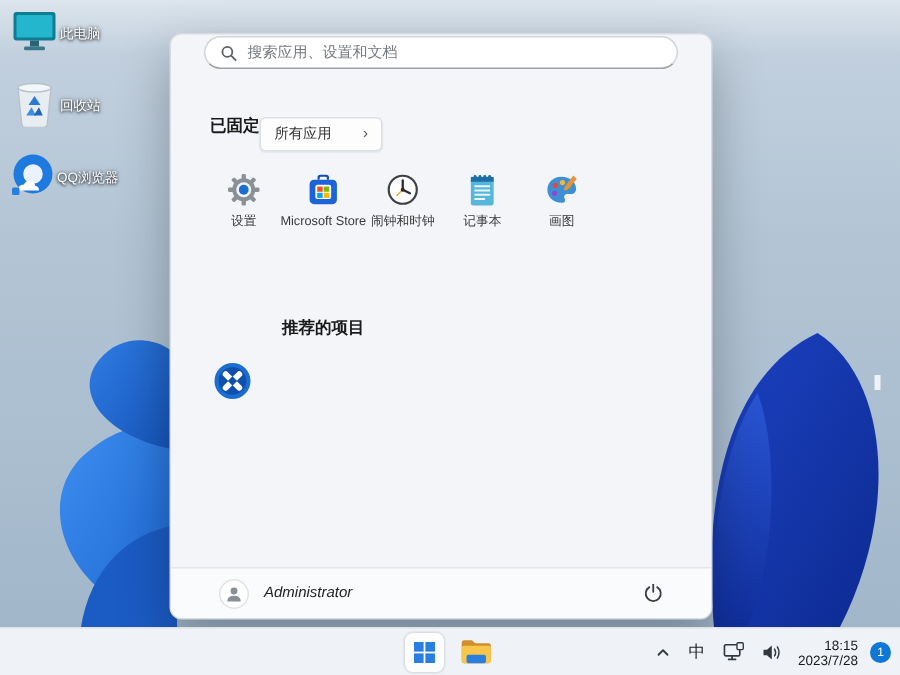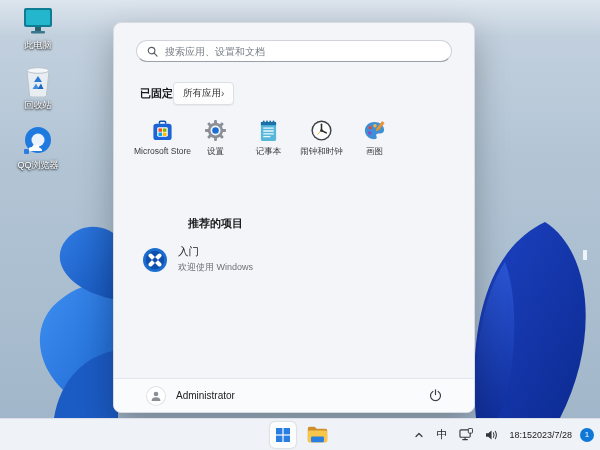--- a/index.html
+++ b/index.html
@@ -6,83 +6,84 @@
   html,body { width:600px; height:450px; overflow:hidden; }
   body {
     font-family:"Liberation Sans","DejaVu Sans",sans-serif;
     position:relative;
     background:linear-gradient(180deg,#dde5ed 0%,#c2d0de 8%,#b3c5d5 35%,#a9bdcf 70%,#9fb4c8 100%);
   }
   
   .bloom { position:absolute; inset:0; width:600px; height:418px; }
   
   .desk-col { position:absolute; left:6px; top:4px; width:64px; display:flex; flex-direction:column; gap:14px; }
-  .desk-icon { width:64px; display:flex; flex-direction:column; align-items:center; cursor:default; }
+  .desk-icon { width:64px; display:flex; flex-direction:row; align-items:center; cursor:default; }
   .desk-icon .ic { width:34px; height:34px; display:flex; align-items:center; justify-content:center; }
   .desk-icon .lbl {
     margin-top:2px; font-size:9px; color:#fff; text-align:center; line-height:10px;
     text-shadow:0 1px 2px rgba(0,0,0,.85), 0 0 3px rgba(0,0,0,.55); white-space:nowrap;
   }
   
   .start-menu {
     position:absolute; left:113px; top:22px; width:362px; height:391px;
     background:#f3f5f9; border:1px solid #d8dce2; border-radius:8px;
     box-shadow:0 14px 34px rgba(0,0,0,.28); overflow:hidden;
   }
-  .search-wrap { padding:17px 22px 0 22px; }
+  .search-wrap { padding:1px 22px 0 22px; }
   .search-box {
     width:100%; height:22px; background:#fff; border:1px solid #d0d4da; border-bottom-color:#9aa0a8;
     border-radius:12px; display:flex; align-items:center; padding:0 10px; gap:7px;
   }
   .search-box input {
     border:none; outline:none; flex:1; font-size:10px; color:#333; background:transparent;
     font-family:"Liberation Sans","DejaVu Sans",sans-serif;
   }
   .search-box input::placeholder { color:#767b82; }
   .section-head { display:flex; align-items:center; justify-content:flex-start; padding:20px 22px 8px 26px; }
   .section-title { font-size:11px; font-weight:bold; color:#1a1a1a; }
   .all-apps-btn {
-    display:flex; align-items:center; gap:0; background:#fdfdfd; border:1px solid #dcdfe4;
+    display:flex; align-items:center; gap:21px; background:#fdfdfd; border:1px solid #dcdfe4;
     border-radius:4px; padding:4px 9px; font-size:9.5px; color:#333; cursor:pointer;
     box-shadow:0 1px 1px rgba(0,0,0,.05);
+    margin-top:12px;
   }
   .all-apps-btn .chev { font-size:10px; color:#555; line-height:8px; }
   .app-grid { display:flex; flex-wrap:wrap; padding:2px 22px 0 22px; }
   .app-tile { width:53px; height:52px; display:flex; flex-direction:column; align-items:center; cursor:pointer; border-radius:4px; }
   .app-tile .aic { width:24px; height:24px; display:flex; align-items:center; justify-content:center; margin-top:3px; }
   .app-tile .albl { margin-top:4px; font-size:8.5px; color:#3a3a3a; white-space:nowrap; }
   .rec-head { padding:46px 22px 10px 26px;margin-left:48px; }
   .rec-item { display:flex; align-items:center; gap:10px; margin:0 22px; padding:4px 6px; border-radius:4px; cursor:pointer; width:200px; }
   .rec-texts { display:flex; flex-direction:column; gap:2px; }
   .rec-title { font-size:10.5px; color:#1a1a1a; }
   .rec-sub { font-size:9px; color:#6d7278; }
   .menu-footer {
     position:absolute; left:0; right:0; bottom:0; height:34px;
     background:#fafbfd; border-top:1px solid #e3e6ea; display:flex; align-items:center; padding:0 26px;
   }
   .user-chip { display:flex; align-items:center; gap:10px; cursor:pointer; padding:3px 6px; border-radius:4px; }
   .avatar-circle { width:20px; height:20px; border-radius:50%; background:#fff; display:flex; align-items:center; justify-content:center; box-shadow:0 0 0 1px #e2e2e2 inset; }
-  .user-name { font-size:10px; color:#222; }
+  .user-name { font-size:10px; color:#222;font-style:italic; }
   .power-btn { margin-left:auto; width:26px; height:26px; display:flex; align-items:center; justify-content:center; border-radius:4px; cursor:pointer; }
   
   .taskbar {
     position:absolute; left:0; right:0; bottom:0; height:32px;
     background:#eff3f8; border-top:1px solid #dde1e7;
     display:flex; align-items:center;
   }
   .tb-center { position:absolute; left:50%; transform:translateX(-50%); display:flex; align-items:center; gap:8px; }
   .start-btn {
     width:26px; height:26px; background:#fdfdfd; border-radius:5px; box-shadow:0 0 2px rgba(0,0,0,.25);
     display:flex; align-items:center; justify-content:center; cursor:pointer;
   }
   .tb-icon-btn { width:26px; height:26px; display:flex; align-items:center; justify-content:center; border-radius:4px; cursor:pointer; }
   .tb-tray { position:absolute; right:6px; display:flex; align-items:center; gap:8px; }
   .tray-btn { display:flex; align-items:center; justify-content:center; padding:2px 2px; border-radius:4px; cursor:pointer; }
   .ime { font-size:11px; color:#1a1a1a; }
-  .clock-block { display:flex; flex-direction:row; align-items:flex-end; line-height:10px; cursor:pointer;text-align:right; }
+  .clock-block { display:flex; flex-direction:column; align-items:flex-end; line-height:10px; cursor:pointer;text-align:right; }
   .clock-block .t { font-size:9px; color:#1a1a1a; }
   .clock-block .d { font-size:9px; color:#1a1a1a; }
   .notif-badge {
     width:14px; height:14px; border-radius:50%; background:#0f78d7; color:#fff;
     font-size:8px; display:flex; align-items:center; justify-content:center; cursor:pointer;
   }
 </style>
 </head>
 <body>
 
@@ -171,46 +172,59 @@
     <button class="all-apps-btn">
       <span>所有应用</span>
       <span class="chev">›</span>
     </button>
   </div>
 
   <div class="app-grid">
     <div class="app-tile">
       <span class="aic">
         <svg width="23" height="23" viewBox="0 0 24 24">
-          <path d="M 8 5 L 8 3.5 Q 8 1.5 10 1.5 L 14 1.5 Q 16 1.5 16 3.5 L 16 5 L 14.5 5 L 14.5 3.8 Q 14.5 3 13.7 3 L 10.3 3 Q 9.5 3 9.5 3.8 L 9.5 5 Z" fill="#0f4fae"></path>
-          <rect x="2.5" y="5" width="19" height="17" rx="3" fill="#1d63d8"></rect>
-          <rect x="6.5" y="8.5" width="11" height="10" rx="1.5" fill="#fff"></rect>
-          <rect x="7.8" y="9.8" width="3.8" height="3.6" fill="#f25022"></rect>
-          <rect x="12.4" y="9.8" width="3.8" height="3.6" fill="#7fba00"></rect>
-          <rect x="7.8" y="14.1" width="3.8" height="3.6" fill="#00a4ef"></rect>
-          <rect x="12.4" y="14.1" width="3.8" height="3.6" fill="#ffb900"></rect>
-        </svg>
-      </span>
-      <span class="albl">Microsoft Store</span>
-    </div>
-    <div class="app-tile">
-      <span class="aic">
-        <svg width="23" height="23" viewBox="0 0 24 24">
           <g fill="#8a9096">
             <rect x="10.5" y="1" width="3" height="22" rx="1"></rect>
             <rect x="10.5" y="1" width="3" height="22" rx="1" transform="rotate(45 12 12)"></rect>
             <rect x="10.5" y="1" width="3" height="22" rx="1" transform="rotate(90 12 12)"></rect>
             <rect x="10.5" y="1" width="3" height="22" rx="1" transform="rotate(135 12 12)"></rect>
           </g>
           <circle cx="12" cy="12" r="8" fill="#8a9096"></circle>
           <circle cx="12" cy="12" r="5.2" fill="#f3f5f9"></circle>
           <circle cx="12" cy="12" r="3.4" fill="#1b6fd4"></circle>
         </svg>
       </span>
       <span class="albl">设置</span>
+    </div>
+    <div class="app-tile">
+      <span class="aic">
+        <svg width="23" height="23" viewBox="0 0 24 24">
+          <path d="M 8 5 L 8 3.5 Q 8 1.5 10 1.5 L 14 1.5 Q 16 1.5 16 3.5 L 16 5 L 14.5 5 L 14.5 3.8 Q 14.5 3 13.7 3 L 10.3 3 Q 9.5 3 9.5 3.8 L 9.5 5 Z" fill="#0f4fae"></path>
+          <rect x="2.5" y="5" width="19" height="17" rx="3" fill="#1d63d8"></rect>
+          <rect x="6.5" y="8.5" width="11" height="10" rx="1.5" fill="#fff"></rect>
+          <rect x="7.8" y="9.8" width="3.8" height="3.6" fill="#f25022"></rect>
+          <rect x="12.4" y="9.8" width="3.8" height="3.6" fill="#7fba00"></rect>
+          <rect x="7.8" y="14.1" width="3.8" height="3.6" fill="#00a4ef"></rect>
+          <rect x="12.4" y="14.1" width="3.8" height="3.6" fill="#ffb900"></rect>
+        </svg>
+      </span>
+      <span class="albl">Microsoft Store</span>
+    </div>
+    <div class="app-tile">
+      <span class="aic">
+        <svg width="23" height="23" viewBox="0 0 24 24">
+          <circle cx="12" cy="12" r="10.5" fill="#3c4043"></circle>
+          <circle cx="12" cy="12" r="9" fill="#fdfdfd"></circle>
+          <line x1="12" y1="12" x2="12" y2="5.5" stroke="#2a2d30" stroke-width="1.6" stroke-linecap="round"></line>
+          <line x1="12" y1="12" x2="17" y2="14.5" stroke="#2a2d30" stroke-width="1.6" stroke-linecap="round"></line>
+          <line x1="12" y1="12" x2="8" y2="15.8" stroke="#e8b02c" stroke-width="1" stroke-linecap="round"></line>
+          <circle cx="12" cy="12" r="1.4" fill="#2a2d30"></circle>
+        </svg>
+      </span>
+      <span class="albl">闹钟和时钟</span>
     </div>
     <div class="app-tile">
       <span class="aic">
         <svg width="19" height="23" viewBox="0 0 20 24">
           <rect x="2" y="3" width="16" height="20" rx="1.5" fill="#57b7db"></rect>
           <rect x="2" y="3" width="16" height="3.4" fill="#1d6fa8"></rect>
           <g fill="#1d6fa8">
               <circle cx="5" cy="2.6" r="1"></circle>
               <circle cx="8.4" cy="2.6" r="1"></circle>
               <circle cx="11.8" cy="2.6" r="1"></circle>
@@ -222,33 +236,20 @@
             <line x1="4.5" y1="15.5" x2="15.5" y2="15.5"></line>
               <line x1="4.5" y1="18.5" x2="12" y2="18.5"></line>
           </g>
         </svg>
       </span>
       <span class="albl">记事本</span>
     </div>
     <div class="app-tile">
       <span class="aic">
         <svg width="23" height="23" viewBox="0 0 24 24">
-          <circle cx="12" cy="12" r="10.5" fill="#3c4043"></circle>
-          <circle cx="12" cy="12" r="9" fill="#fdfdfd"></circle>
-          <line x1="12" y1="12" x2="12" y2="5.5" stroke="#2a2d30" stroke-width="1.6" stroke-linecap="round"></line>
-          <line x1="12" y1="12" x2="17" y2="14.5" stroke="#2a2d30" stroke-width="1.6" stroke-linecap="round"></line>
-          <line x1="12" y1="12" x2="8" y2="15.8" stroke="#e8b02c" stroke-width="1" stroke-linecap="round"></line>
-          <circle cx="12" cy="12" r="1.4" fill="#2a2d30"></circle>
-        </svg>
-      </span>
-      <span class="albl">闹钟和时钟</span>
-    </div>
-    <div class="app-tile">
-      <span class="aic">
-        <svg width="23" height="23" viewBox="0 0 24 24">
           <path d="M 12 3 C 5.5 3 2 7.5 2 12 C 2 17 6 21 12 21 C 14.5 21 14.8 19.4 14 18 C 13.2 16.6 14 15 16 15 L 18.5 15 C 20.5 15 22 13.5 22 11.5 C 22 6.5 17.5 3 12 3 Z" fill="#3f8fd6"></path>
           <circle cx="7.5" cy="9" r="1.8" fill="#e5463c"></circle>
           <circle cx="12.5" cy="7" r="1.8" fill="#f2b63c"></circle>
           <circle cx="17" cy="9.5" r="1.8" fill="#58b347"></circle>
           <circle cx="7" cy="14.5" r="1.8" fill="#8b49c6"></circle>
           <path d="M 20 2 L 22.5 4.5 L 16 12 L 13.5 12.5 L 14 10 Z" fill="#e8923a"></path>
         </svg>
       </span>
       <span class="albl">画图</span>
     </div>
@@ -263,24 +264,20 @@
       <svg width="26" height="26" viewBox="0 0 26 26">
         <circle cx="13" cy="13" r="12" fill="#1b6ed0"></circle>
         <circle cx="13" cy="13" r="9.2" fill="#0f4fae"></circle>
         <g stroke="#fff" stroke-width="4" stroke-linecap="round">
           <line x1="8.5" y1="8.5" x2="17.5" y2="17.5"></line>
           <line x1="17.5" y1="8.5" x2="8.5" y2="17.5"></line>
         </g>
         <rect x="10.8" y="10.8" width="4.4" height="4.4" fill="#0f4fae" transform="rotate(45 13 13)"></rect>
       </svg>
     </span>
-    <span class="rec-texts">
-      <span class="rec-title">入门</span>
-      <span class="rec-sub">欢迎使用 Windows</span>
-    </span>
   </div>
 
   <div class="menu-footer">
     <div class="user-chip">
       <span class="avatar-circle">
         <svg width="12" height="12" viewBox="0 0 12 12">
           <circle cx="6" cy="4" r="2.3" fill="#8a8f95"></circle>
           <path d="M 1.5 11 Q 1.5 7.2 6 7.2 Q 10.5 7.2 10.5 11 Z" fill="#8a8f95"></path>
         </svg>
       </span>

